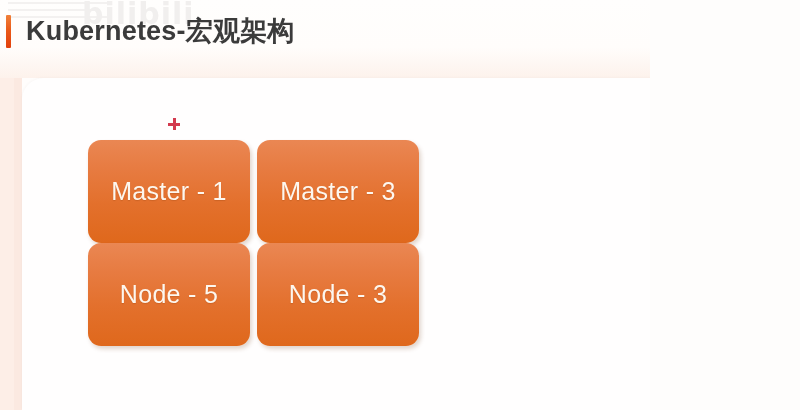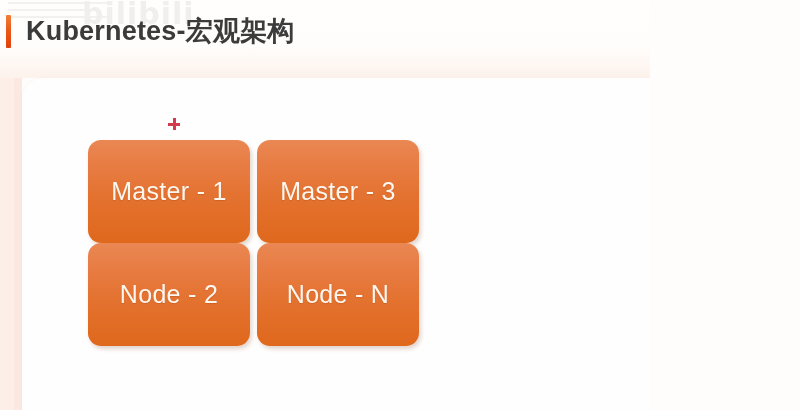--- a/index.html
+++ b/index.html
@@ -171,22 +171,22 @@
   <div class="card">
 
     <div class="grid">
 
       <div class="row">
         <div class="node-box">Master - 1</div>
         <div class="node-box">Master - 3</div>
       </div>
 
       <div class="row">
-        <div class="node-box">Node - 2</div>
-        <div class="node-box">Node - N</div>
+        <div class="node-box">Node - 5</div>
+        <div class="node-box">Node - 3</div>
       </div>
 
     </div>
   </div>
 
   <div class="cursor">
     <i class="h"></i>
       <i class="v"></i>
   </div>
 

